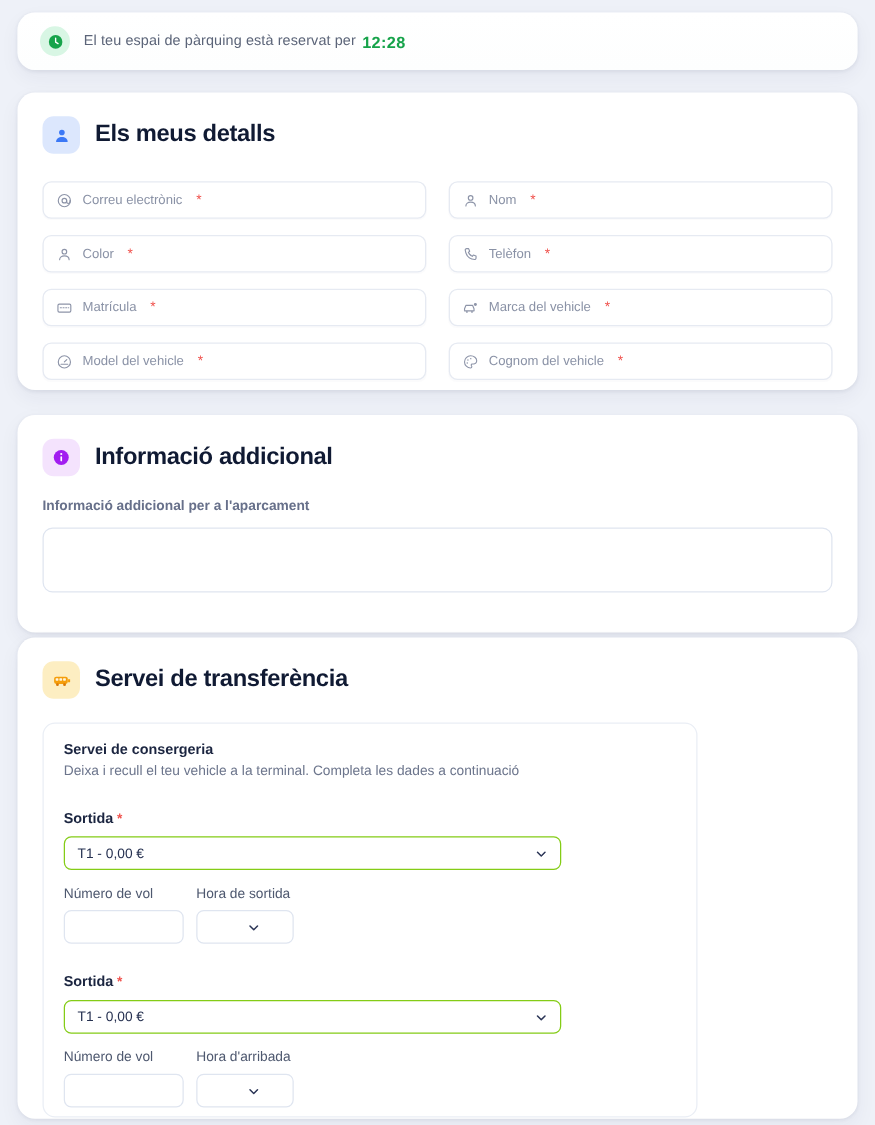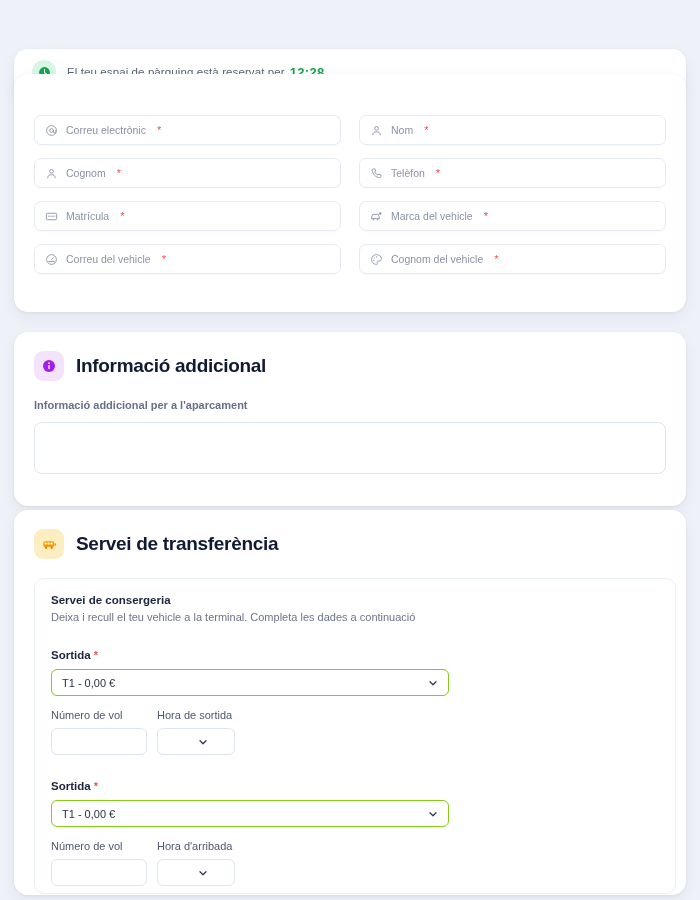--- a/index.html
+++ b/index.html
@@ -35,21 +35,20 @@
   }
 
   
   .timer-card {
     top: 10px;
     height: 46px;
     display: flex;
     align-items: center;
     padding: 0 18px;
     background: linear-gradient(180deg,#ffffff 0%, #fdfefe 100%);
-    margin-top: 39px;
   }
   .timer-icon-wrap {
     width: 24px; height: 24px;
     border-radius: 50%;
     background: #d8f6e4;
     display: flex; align-items: center; justify-content: center;
     flex: 0 0 auto;
     margin-right: 11px;
   }
   .timer-text {
@@ -138,21 +137,21 @@
     font-size: 11px;
     color: #1f2a44;
     padding: 8px 10px;
   }
 
   
   .transfer-card { top: 510px; height: 385px; padding: 19px 20px 4px 20px; }
 
   .inner-panel {
     margin-top: 19px;
-    width: 642px;
+    width: 524px;
     height: 316px;
     border: 1px solid #eaeef5;
     border-radius: 10px;
     padding: 15px 16px 0 16px;
     background: #fff;
   }
   .panel-title {
     font-size: 11.5px;
     font-weight: bold;
     color: #1b2540;
@@ -232,20 +231,29 @@
         <circle cx="12" cy="12" r="10" fill="#16a34a"></circle>
         <path d="M12 6.4v6l3.6 2.1" stroke="#ffffff" stroke-width="2" stroke-linecap="round" fill="none"></path>
       </svg>
     </span>
     <span class="timer-text">El teu espai de pàrquing està reservat per</span>
     <span class="timer-value">12:28</span>
   </div>
 
   <div class="card details-card">
 
+    <div class="sec-head">
+      <span class="sec-badge badge-blue">
+        <svg width="15" height="15" viewBox="0 0 24 24" fill="#3b78f6">
+          <circle cx="12" cy="8" r="3.6"></circle>
+          <path d="M4.6 20c0-4.1 3.3-6.2 7.4-6.2s7.4 2.1 7.4 6.2z"></path>
+        </svg>
+      </span>
+      <span class="sec-title">Els meus detalls</span>
+    </div>
 
     <div class="field-grid">
 
       <div class="field">
         <span class="fi">
           <svg width="13" height="13" viewBox="0 0 24 24" fill="none" stroke="#8d94a8" stroke-width="1.7">
             <circle cx="12" cy="12" r="9"></circle>
               <circle cx="12" cy="12" r="3.4"></circle>
             <path d="M15.4 12v1.8a2.4 2.4 0 0 0 4.8 0V12" stroke-linecap="round"></path>
           </svg>
@@ -265,21 +273,21 @@
         <span class="req">*</span>
       </div>
 
       <div class="field">
         <span class="fi">
           <svg width="13" height="13" viewBox="0 0 24 24" fill="none" stroke="#8d94a8" stroke-width="1.7">
             <circle cx="12" cy="8" r="3.4"></circle>
               <path d="M5 20c0-3.8 3.1-5.8 7-5.8s7 2 7 5.8" stroke-linecap="round"></path>
           </svg>
         </span>
-        <span class="ph">Cognom</span>
+        <span class="ph">Color</span>
         <span class="req">*</span>
       </div>
 
       <div class="field">
         <span class="fi">
           <svg width="13" height="13" viewBox="0 0 24 24" fill="none" stroke="#8d94a8" stroke-width="1.7">
             <path d="M6 3.5h3l1.6 4-2 1.5a12 12 0 0 0 5.9 5.9l1.5-2 4 1.6v3a2 2 0 0 1-2.1 2C10.3 19 5 13.7 4 5.6A2 2 0 0 1 6 3.5z" stroke-linejoin="round"></path>
           </svg>
         </span>
         <span class="ph">Telèfon</span>
@@ -312,21 +320,21 @@
       </div>
 
       <div class="field">
         <span class="fi">
           <svg width="13" height="13" viewBox="0 0 24 24" fill="none" stroke="#8d94a8" stroke-width="1.7">
             <circle cx="12" cy="12" r="9"></circle>
             <path d="M12 12l3.6-3.4" stroke-linecap="round"></path>
             <path d="M7 15.5h10" stroke-linecap="round"></path>
           </svg>
         </span>
-        <span class="ph">Correu del vehicle</span>
+        <span class="ph">Model del vehicle</span>
         <span class="req">*</span>
       </div>
 
       <div class="field">
         <span class="fi">
           <svg width="13" height="13" viewBox="0 0 24 24" fill="none" stroke="#8d94a8" stroke-width="1.6">
             <path d="M12 3a9 9 0 1 0 0 18c1.2 0 1.8-.8 1.8-1.7 0-1.4-1-1.7-1-2.7 0-.8.7-1.4 1.6-1.4h1.8A4.8 4.8 0 0 0 21 10.4C21 6.3 16.9 3 12 3z"></path>
             <circle cx="8" cy="9.2" r="1.1" fill="#8d94a8" stroke="none"></circle>
             <circle cx="12.2" cy="7.2" r="1.1" fill="#8d94a8" stroke="none"></circle>
             <circle cx="7" cy="13.6" r="1.1" fill="#8d94a8" stroke="none"></circle>

